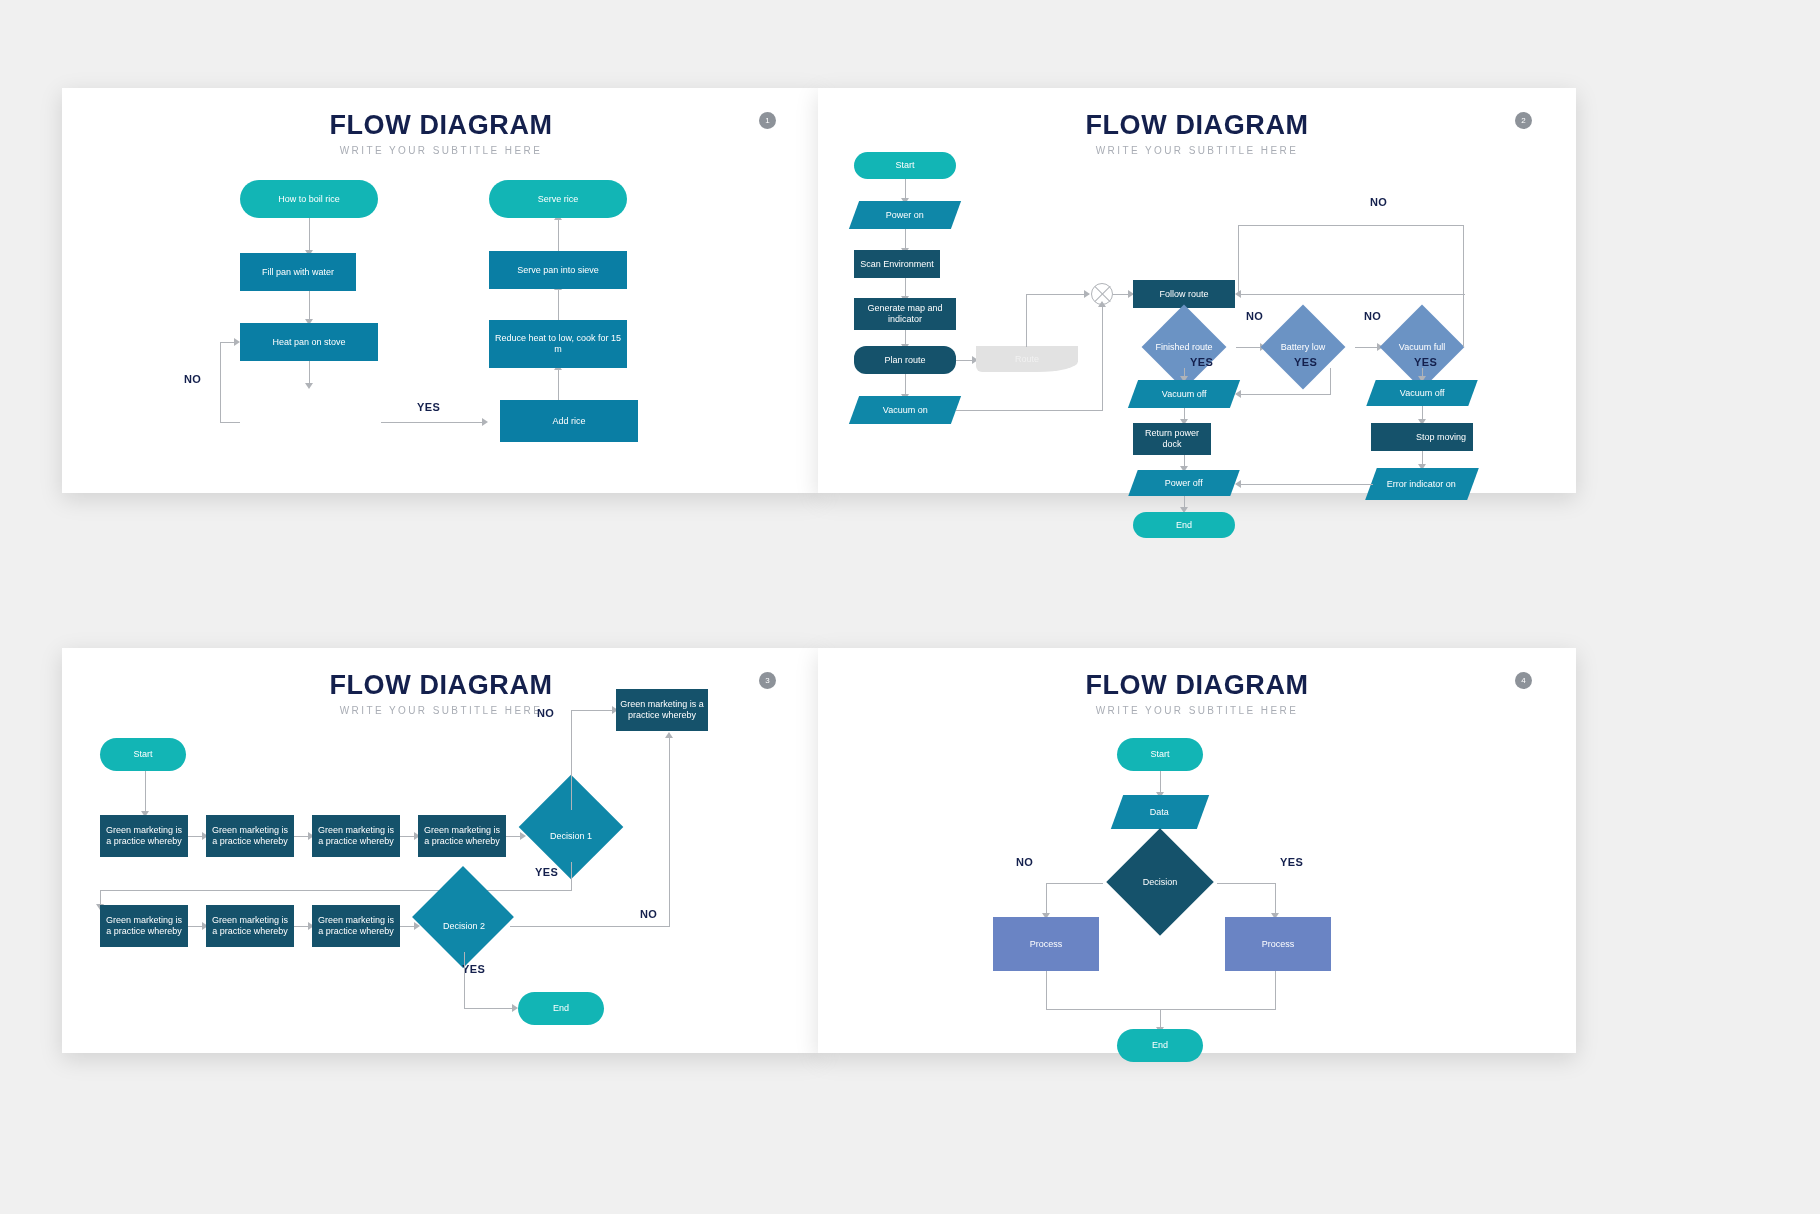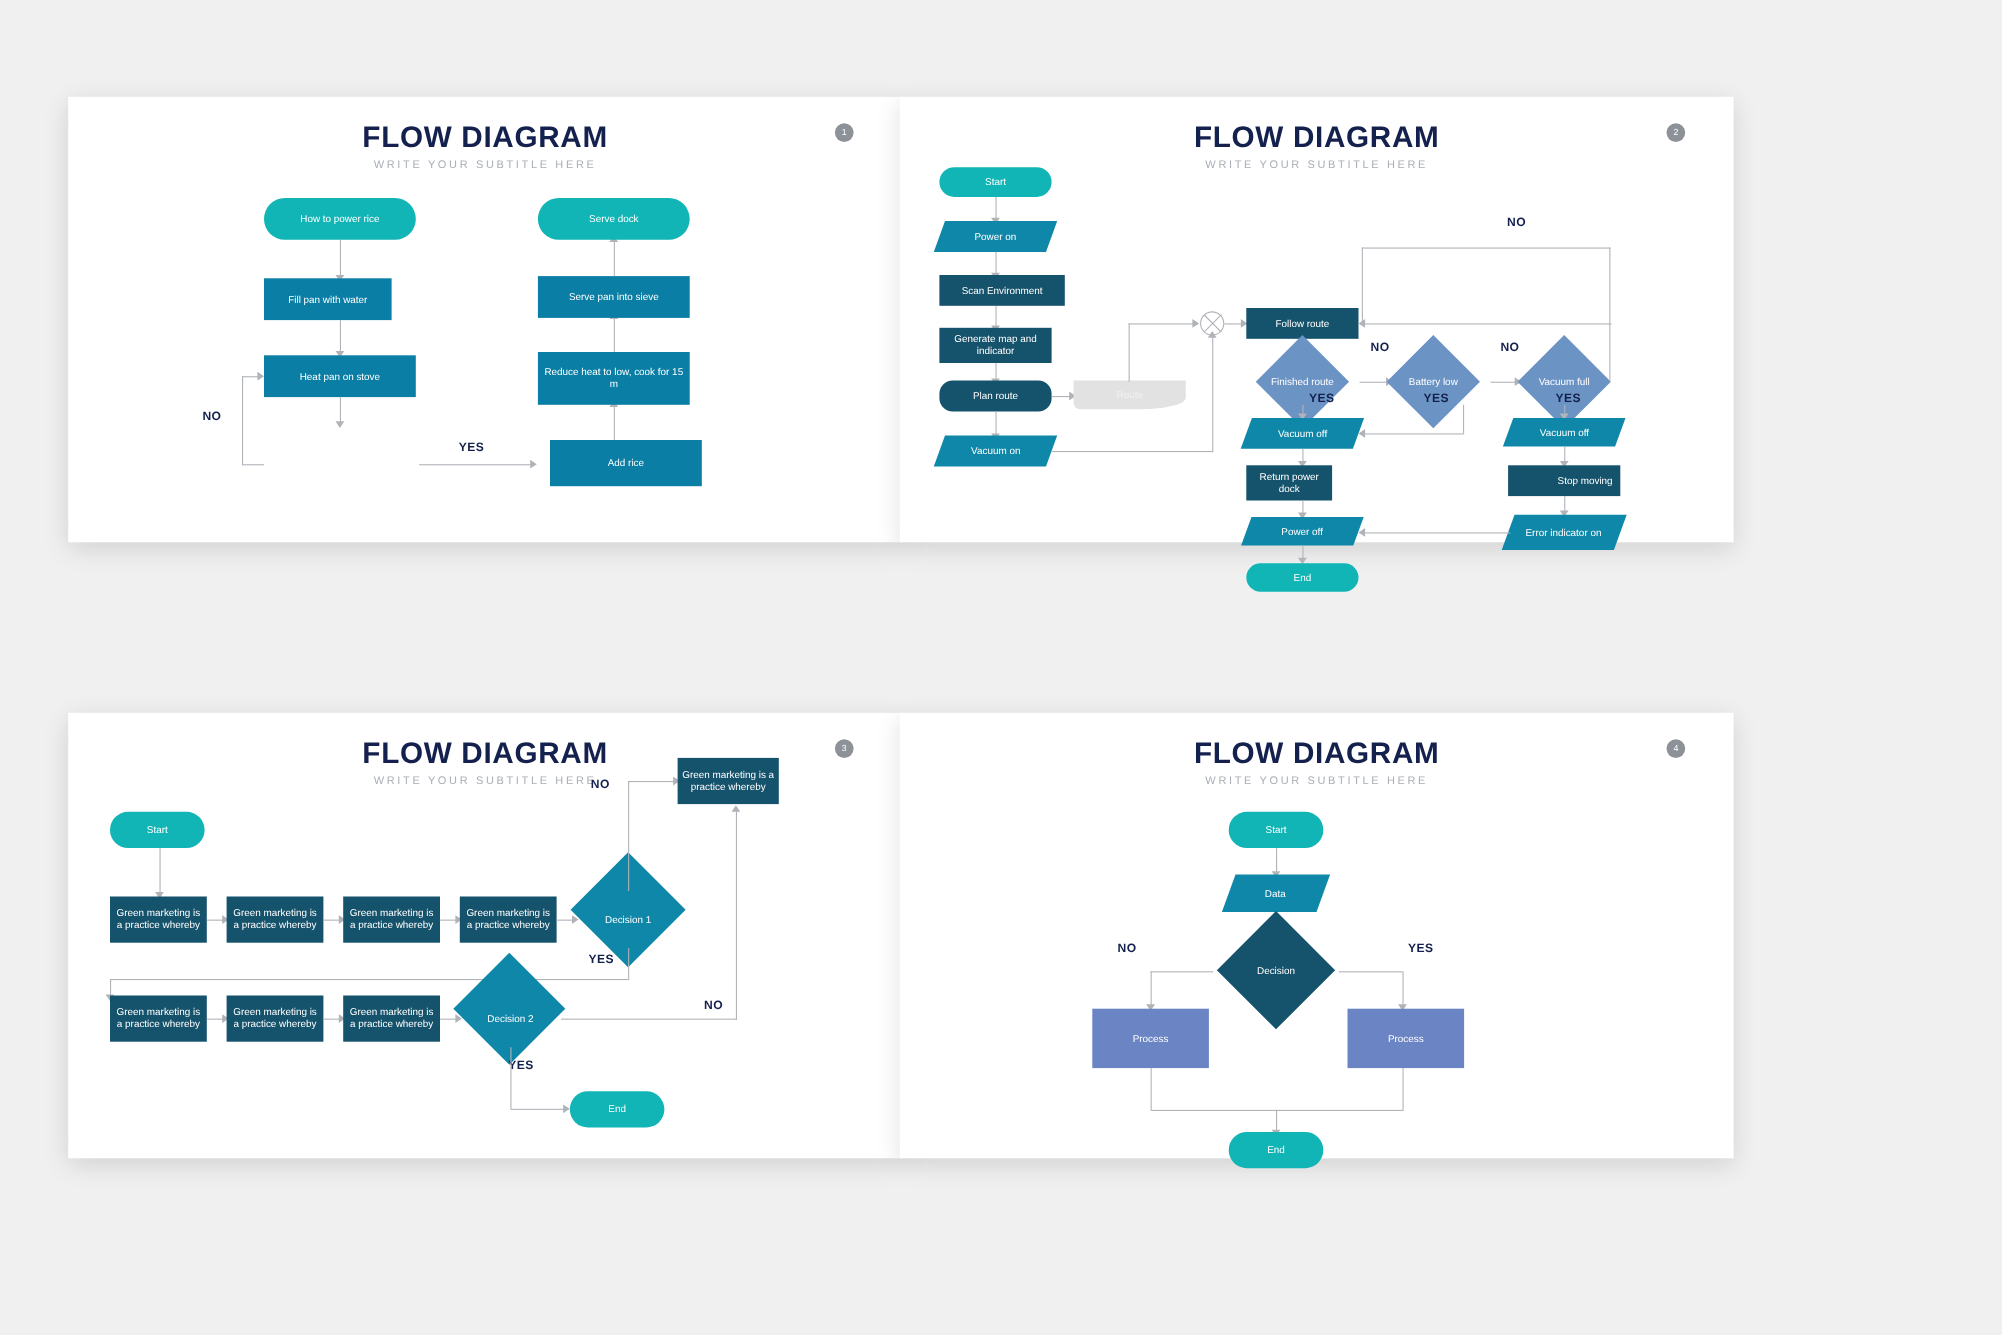--- a/index.html
+++ b/index.html
@@ -78,21 +78,21 @@
   .xcircle:before{transform:rotate(45deg);} .xcircle:after{transform:rotate(-45deg);}
 </style>
 </head>
 <body>
 
 <div class="slide" id="slide1">
   <div class="title">FLOW DIAGRAM</div>
   <div class="subtitle">WRITE YOUR SUBTITLE HERE</div>
   <div class="pagebadge">1</div>
 
-  <div class="node term" style="left:178px;top:92px;width:138px;height:38px;">How to power rice</div>
+  <div class="node term" style="left:178px;top:92px;width:138px;height:38px;">How to boil rice</div>
   <div class="ln lv" style="left:247px;top:130px;height:34px;"></div>
   <div class="arw d" style="left:243px;top:162px;"></div>
 
   <div class="node proc" style="left:178px;top:165px;width:116px;height:38px;">Fill pan with water</div>
   <div class="ln lv" style="left:247px;top:203px;height:32px;"></div>
   <div class="arw d" style="left:243px;top:231px;"></div>
 
   <div class="node proc" style="left:178px;top:235px;width:138px;height:38px;">Heat pan on stove</div>
   <div class="ln lv" style="left:247px;top:273px;height:26px;"></div>
   <div class="arw d" style="left:243px;top:295px;"></div>
@@ -113,39 +113,39 @@
   <div class="arw u" style="left:492px;top:276px;"></div>
 
   <div class="node proc" style="left:427px;top:232px;width:138px;height:48px;">Reduce heat to low, cook for 15 m</div>
   <div class="ln lv" style="left:496px;top:199px;height:33px;"></div>
   <div class="arw u" style="left:492px;top:196px;"></div>
 
   <div class="node proc" style="left:427px;top:163px;width:138px;height:38px;">Serve pan into sieve</div>
   <div class="ln lv" style="left:496px;top:130px;height:33px;"></div>
   <div class="arw u" style="left:492px;top:126px;"></div>
 
-  <div class="node term" style="left:427px;top:92px;width:138px;height:38px;">Serve dock</div>
+  <div class="node term" style="left:427px;top:92px;width:138px;height:38px;">Serve rice</div>
 </div>
 
 <div class="slide" id="slide2">
   <div class="title">FLOW DIAGRAM</div>
   <div class="subtitle">WRITE YOUR SUBTITLE HERE</div>
   <div class="pagebadge">2</div>
 
   <div class="node term" style="left:36px;top:64px;width:102px;height:27px;">Start</div>
   <div class="ln lv" style="left:87px;top:91px;height:22px;"></div>
   <div class="arw d" style="left:83px;top:110px;"></div>
 
   <div class="node io skew" style="left:36px;top:113px;width:102px;height:28px;">
       <span>Power on</span>
     </div>
   <div class="ln lv" style="left:87px;top:141px;height:22px;"></div>
   <div class="arw d" style="left:83px;top:160px;"></div>
 
-  <div class="node procd" style="left:36px;top:162px;width:114px;height:28px;">Scan Environment</div>
+  <div class="node procd" style="left:36px;top:162px;width:86px;height:28px;">Scan Environment</div>
   <div class="ln lv" style="left:87px;top:190px;height:21px;"></div>
   <div class="arw d" style="left:83px;top:208px;"></div>
 
   <div class="node procd" style="left:36px;top:210px;width:102px;height:32px;">Generate map and indicator</div>
   <div class="ln lv" style="left:87px;top:242px;height:18px;"></div>
   <div class="arw d" style="left:83px;top:256px;"></div>
 
   <div class="node procd" style="left:36px;top:258px;width:102px;height:28px;border-radius:12px;">Plan route</div>
   <div class="ln lv" style="left:87px;top:286px;height:24px;"></div>
   <div class="arw d" style="left:83px;top:306px;"></div>

